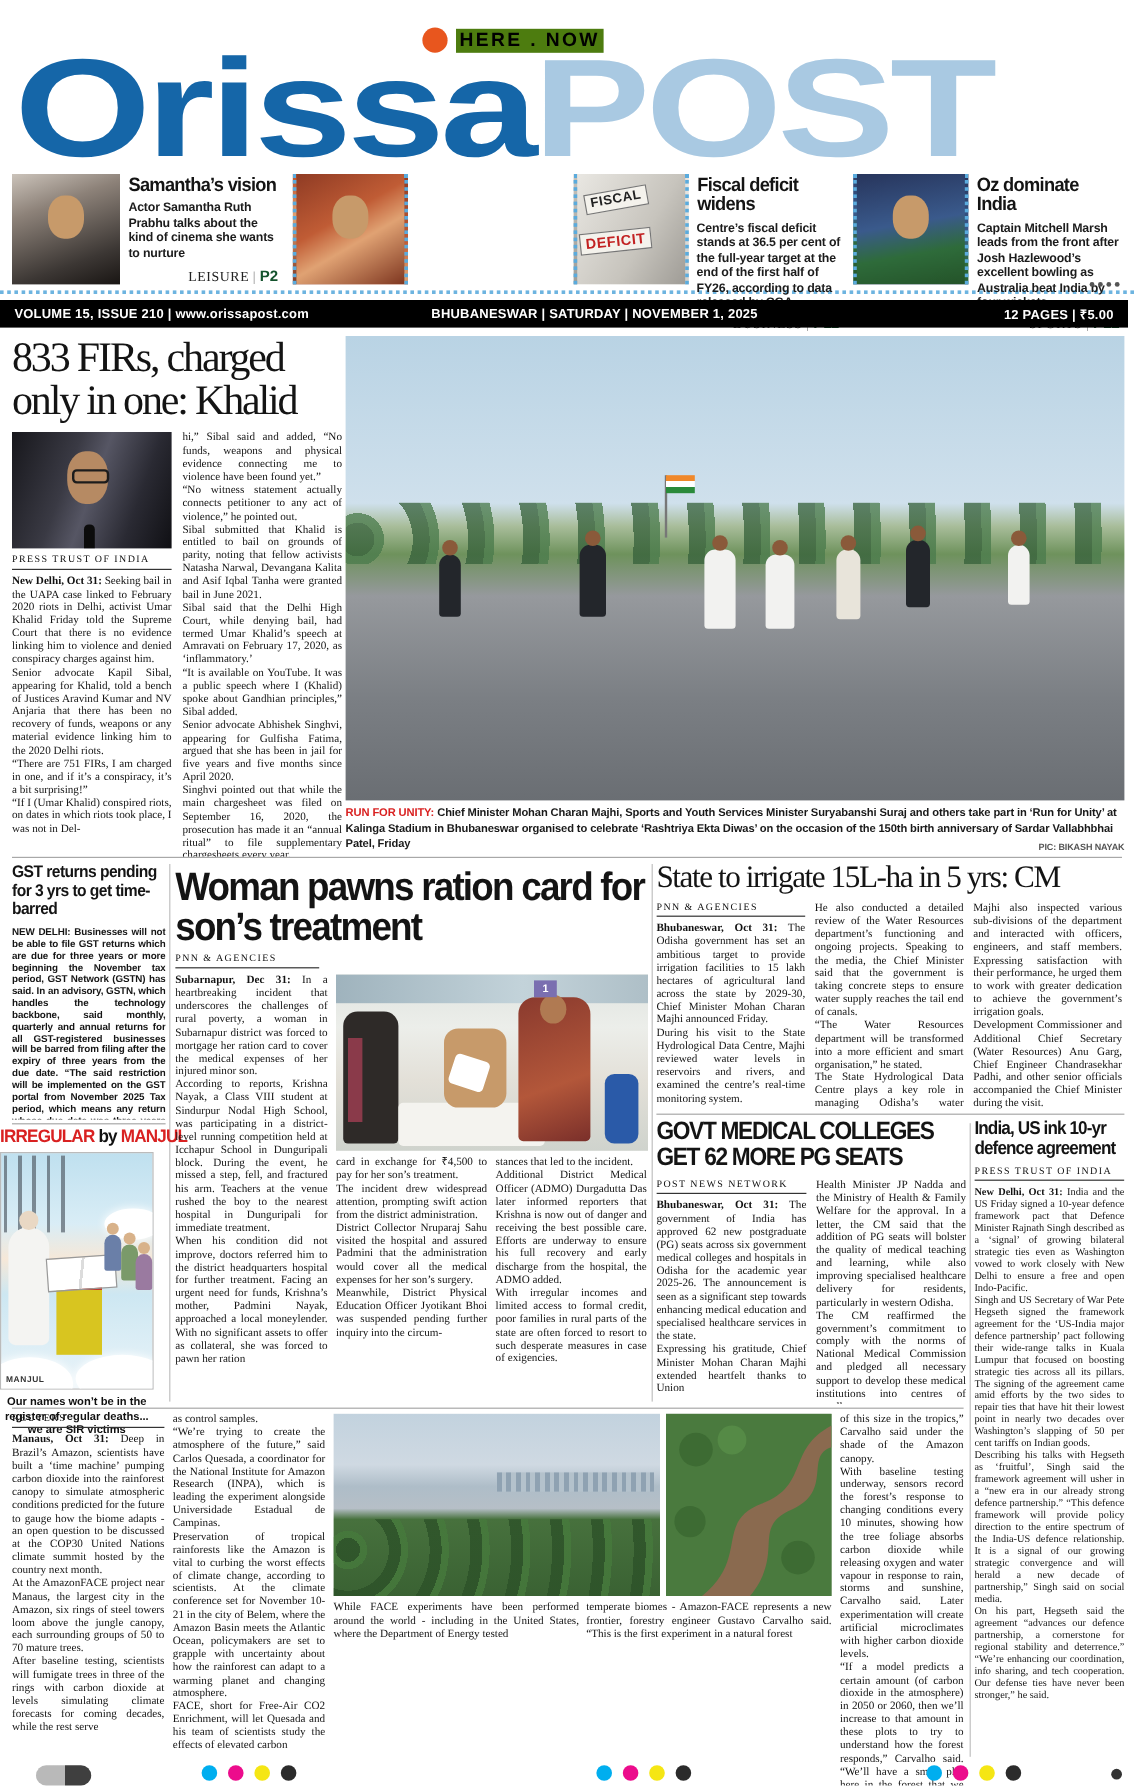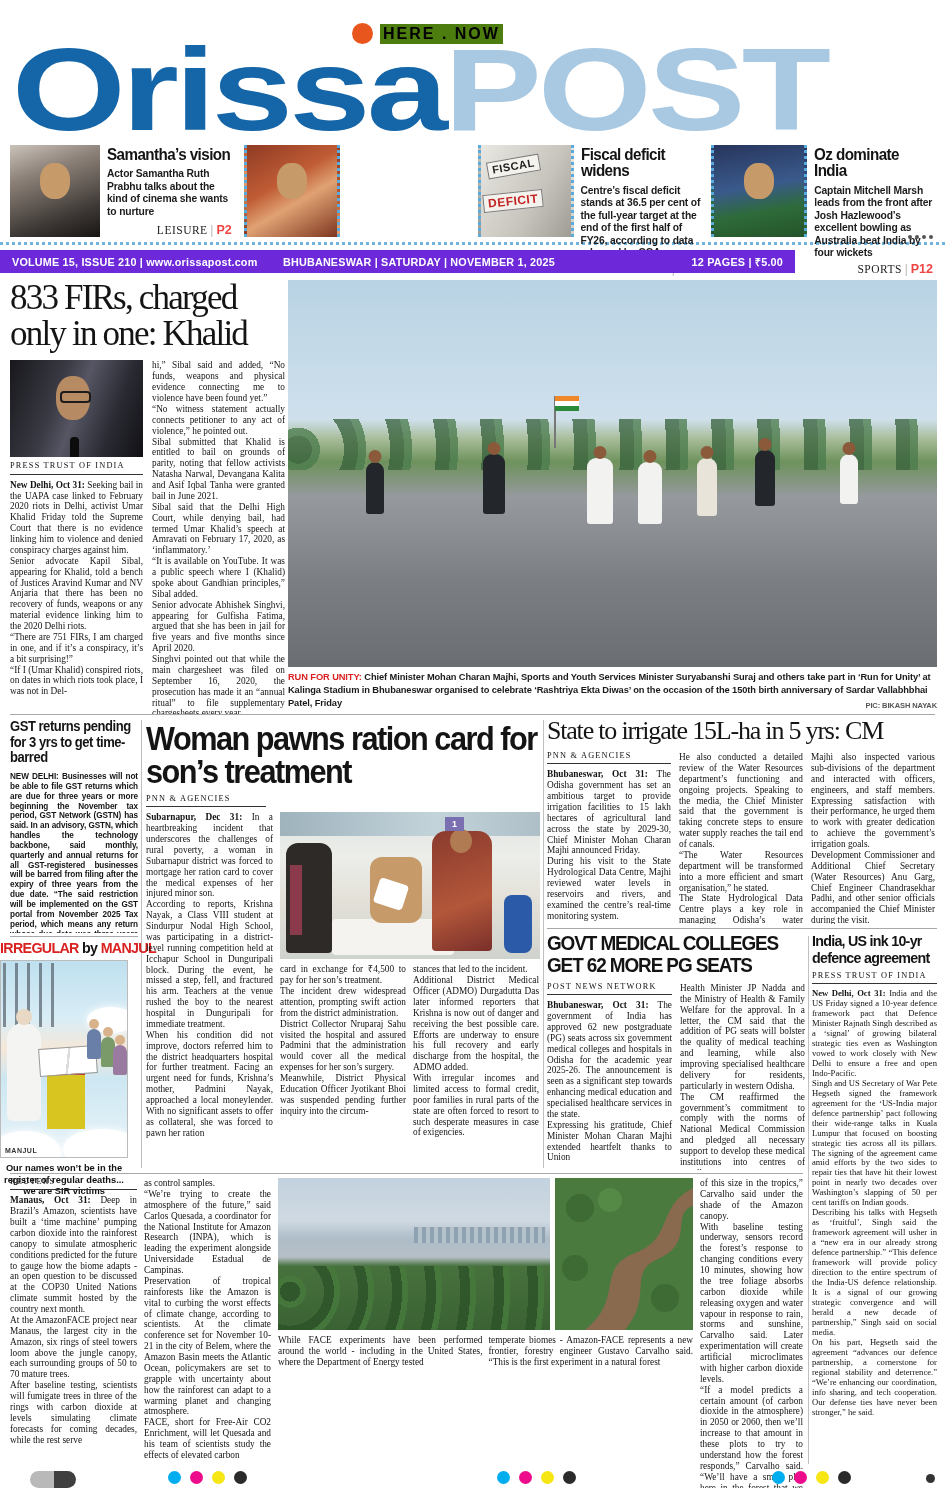--- a/index.html
+++ b/index.html
@@ -34,26 +34,26 @@
         font:700 11px/1 "Liberation Sans",sans-serif;padding:2px 4px;letter-spacing:.5px;}
   .sign-1{top:13px;left:6px;transform:rotate(-10deg);}
   .sign-2{top:47px;left:2px;transform:rotate(-6deg);color:#c22222;font-size:12px;}
   .t-body{flex:1;min-width:0;display:flex;flex-direction:column;padding-top:2px;}
   .t-headline{font:700 16px/1.02 "Liberation Sans",sans-serif;letter-spacing:-.6px;margin:0 0 5px;
               transform:scaleX(.95);transform-origin:0 0;width:105%;}
   .t-summary{font:700 10.3px/1.22 "Liberation Sans",sans-serif;letter-spacing:-.15px;color:#1c1c1c;}
   .t-foot{margin-top:auto;text-align:right;font:400 11.5px/1 "Liberation Serif",serif;
           letter-spacing:.5px;color:#222;padding:2px 2px 5px 0;}
   .t-sep{color:#888;margin:0 3px;}
-  .t-page{font:700 12.5px "Liberation Sans",sans-serif;color:#ef4444;letter-spacing:0;text-align:right;}
+  .t-page{font:700 12.5px "Liberation Sans",sans-serif;color:#14532d;letter-spacing:0;text-align:right;}
   .mini-dots{position:absolute;right:12px;top:235px;display:flex;gap:3px;}
   .mini-dots i{width:4px;height:4px;border-radius:50%;background:#555;display:block;}
 
   
-  .datebar{position:absolute;left:0;top:250px;width:795px;height:23px;background:#6d28d9;color:#fff;
+  .datebar{position:absolute;left:0;top:250px;width:940px;height:23px;background:#000000;color:#fff;
            display:flex;align-items:center;box-sizing:border-box;padding:0 12px;
            font:700 10.8px "Liberation Sans",sans-serif;letter-spacing:.2px;}
   .db-left{flex:1.2;text-align:left;}
   .db-center{flex:1.4;text-align:center;}
   .db-right{flex:1;text-align:right;}
 
   
   .byline{font:400 8.3px/1 "Liberation Serif",serif;letter-spacing:1.2px;color:#111;
           border-bottom:1px solid #333;padding:0 0 3px;margin:0 0 5px;}
   .body-text{font:400 9.3px/1.17 "Liberation Serif",serif;text-align:justify;

